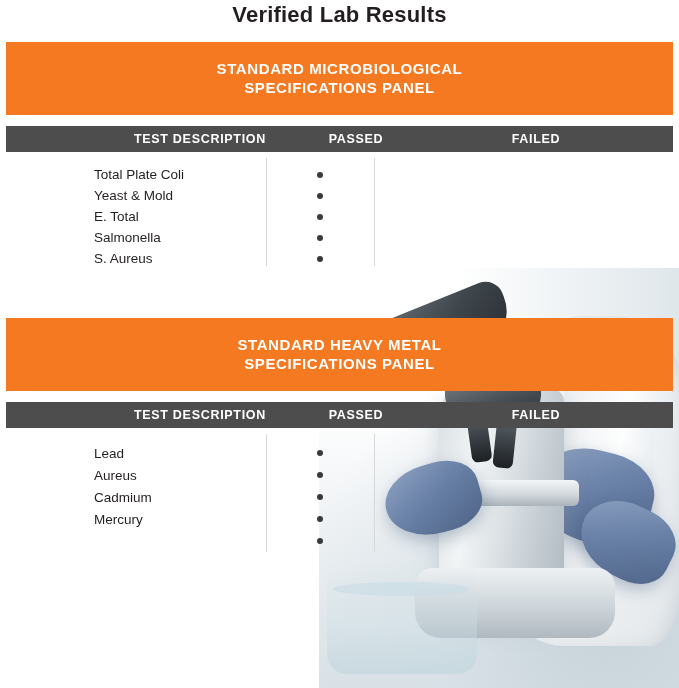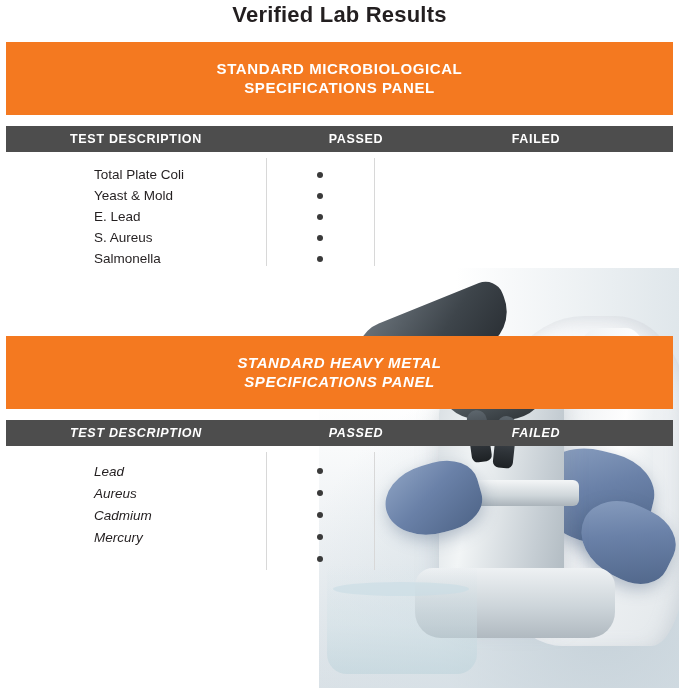--- a/index.html
+++ b/index.html
@@ -184,21 +184,21 @@
     background: #4d4d4d;
     color: #ffffff;
     height: 26px;
     display: flex;
     align-items: center;
     font-size: 12.5px;
     font-weight: bold;
     letter-spacing: .7px;
     margin: 11px 6px 0 6px;
   }
-  .col-desc { width: 260px; text-align: center; }
+  .col-desc { width: 260px; text-align: right; }
   .col-pass { width: 180px; text-align: center; }
   .col-fail { width: 180px; text-align: center; }
 
   .table-body {
     position: relative;
     margin: 0 6px;
     padding-top: 12px;
     min-height: 120px;
   }
   .divider {
@@ -231,21 +231,21 @@
   .row .fail { width: 180px; }
   .dot {
     width: 6px;
     height: 6px;
     border-radius: 50%;
     background: #3a3a3a;
     display: inline-block;
   }
   .dot.hidden { visibility: hidden; }
 
-  .panel-2 { margin-top: 52px; font-style: italic; }
+  .panel-2 { margin-top: 34px; }
   .panel-2 .table-body { padding-top: 14px; }
   .panel-2 .row { height: 22px; }
 </style>
 </head>
 <body>
 
 <div class="page">
 
   <div class="photo">
     <div class="bg-fade"></div>
@@ -297,39 +297,39 @@
         <div class="row">
           <div class="desc">Yeast &amp; Mold</div>
           <div class="pass">
               <span class="dot"></span>
             </div>
           <div class="fail">
               <span class="dot hidden"></span>
             </div>
         </div>
         <div class="row">
-          <div class="desc">E. Lead</div>
+          <div class="desc">E. Total</div>
+          <div class="pass">
+              <span class="dot"></span>
+            </div>
+          <div class="fail">
+              <span class="dot hidden"></span>
+            </div>
+        </div>
+        <div class="row">
+          <div class="desc">Salmonella</div>
           <div class="pass">
               <span class="dot"></span>
             </div>
           <div class="fail">
               <span class="dot hidden"></span>
             </div>
         </div>
         <div class="row">
           <div class="desc">S. Aureus</div>
-          <div class="pass">
-              <span class="dot"></span>
-            </div>
-          <div class="fail">
-              <span class="dot hidden"></span>
-            </div>
-        </div>
-        <div class="row">
-          <div class="desc">Salmonella</div>
           <div class="pass">
               <span class="dot"></span>
             </div>
           <div class="fail">
               <span class="dot hidden"></span>
             </div>
         </div>
       </div>
     </section>
 

